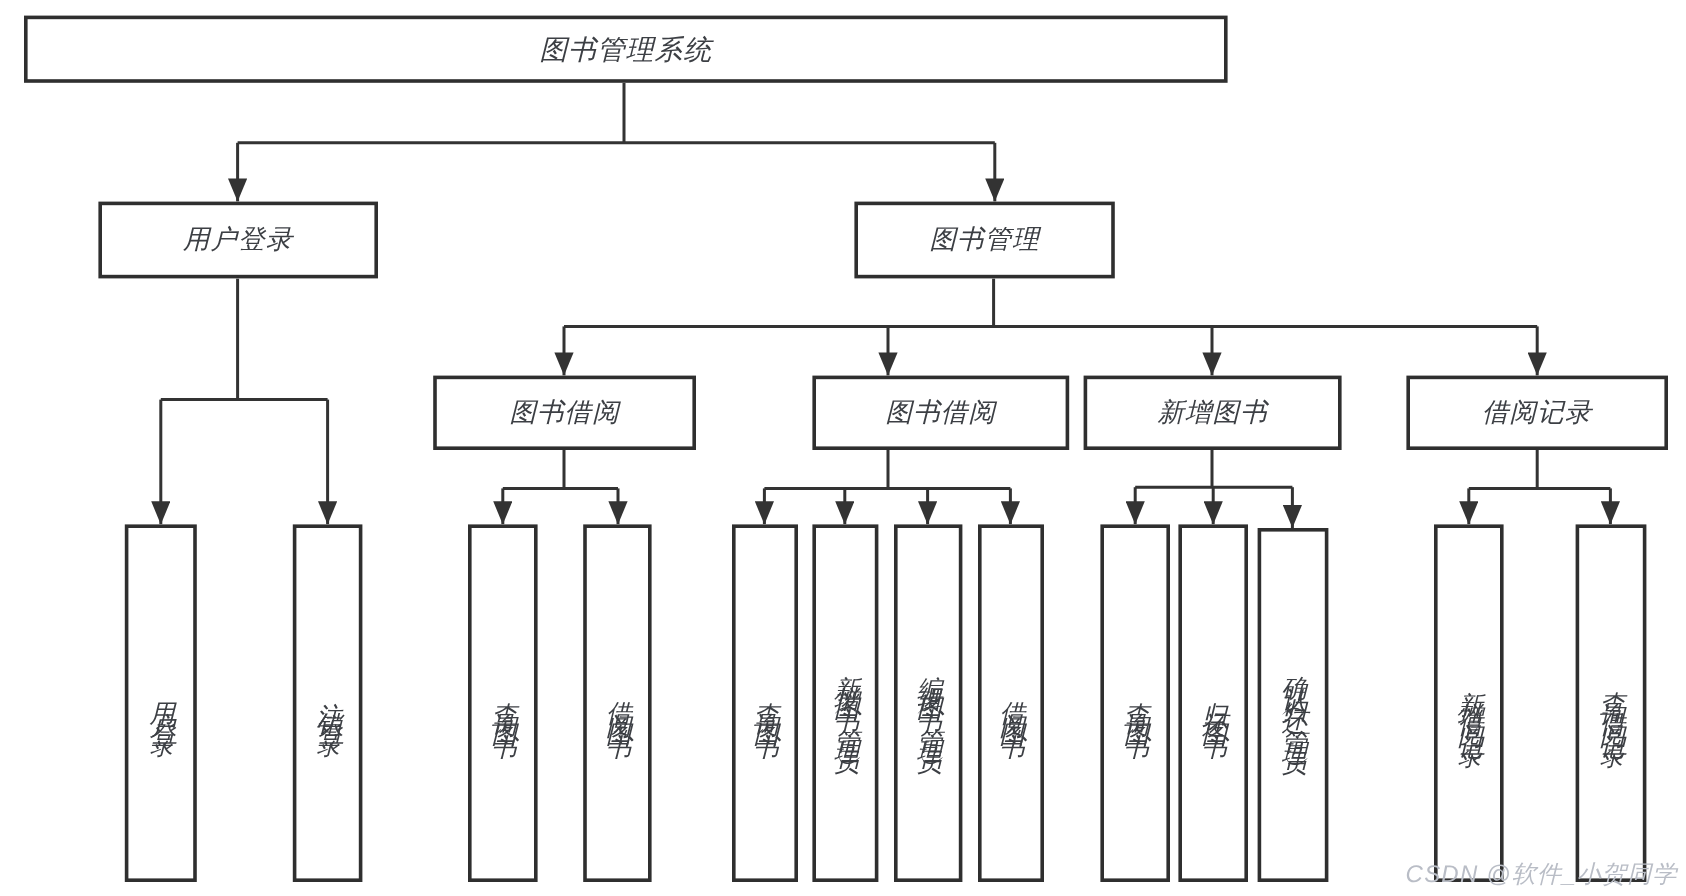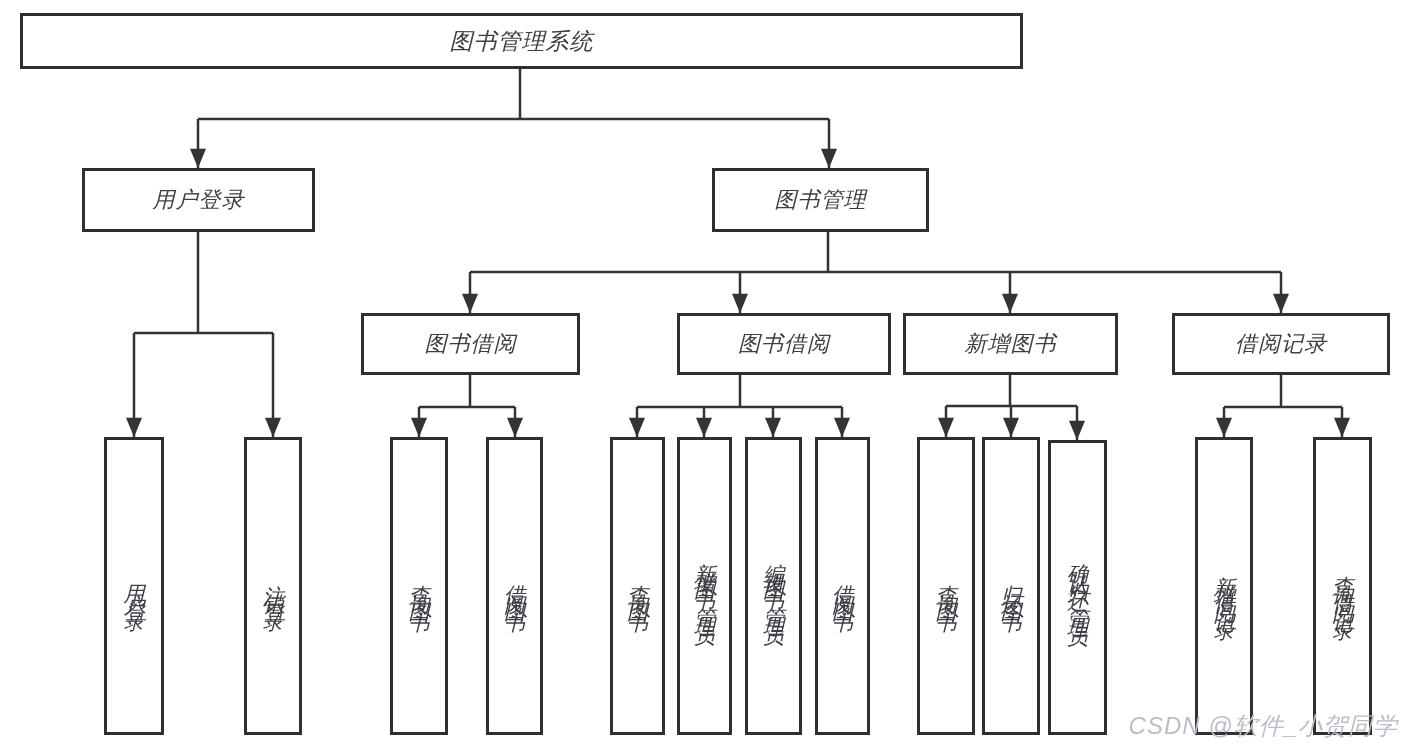--- a/index.html
+++ b/index.html
@@ -49,21 +49,21 @@
   .l-6{left:677px;top:437px;width:55px;height:298px;}
   .l-7{left:745px;top:437px;width:57px;height:298px;}
   .l-8{left:815px;top:437px;width:55px;height:298px;}
   .l-9{left:917px;top:437px;width:58px;height:298px;}
   .l-10{left:982px;top:437px;width:58px;height:298px;}
   .l-11{left:1048px;top:440px;width:59px;height:295px;}
   .l-12{left:1195px;top:437px;width:58px;height:298px;}
   .l-13{left:1313px;top:437px;width:59px;height:298px;}
   .watermark{
     position:absolute;right:7px;bottom:5px;
-    color:#b9bdc6;font-size:24px;letter-spacing:1px;
+    color:#b9bdc6;font-size:20px;letter-spacing:1px;
     z-index:3;
   }
 </style>
 </head>
 <body>
 
 <div class="canvas">
 
   <svg class="wires" width="1405" height="747">
     <defs>

